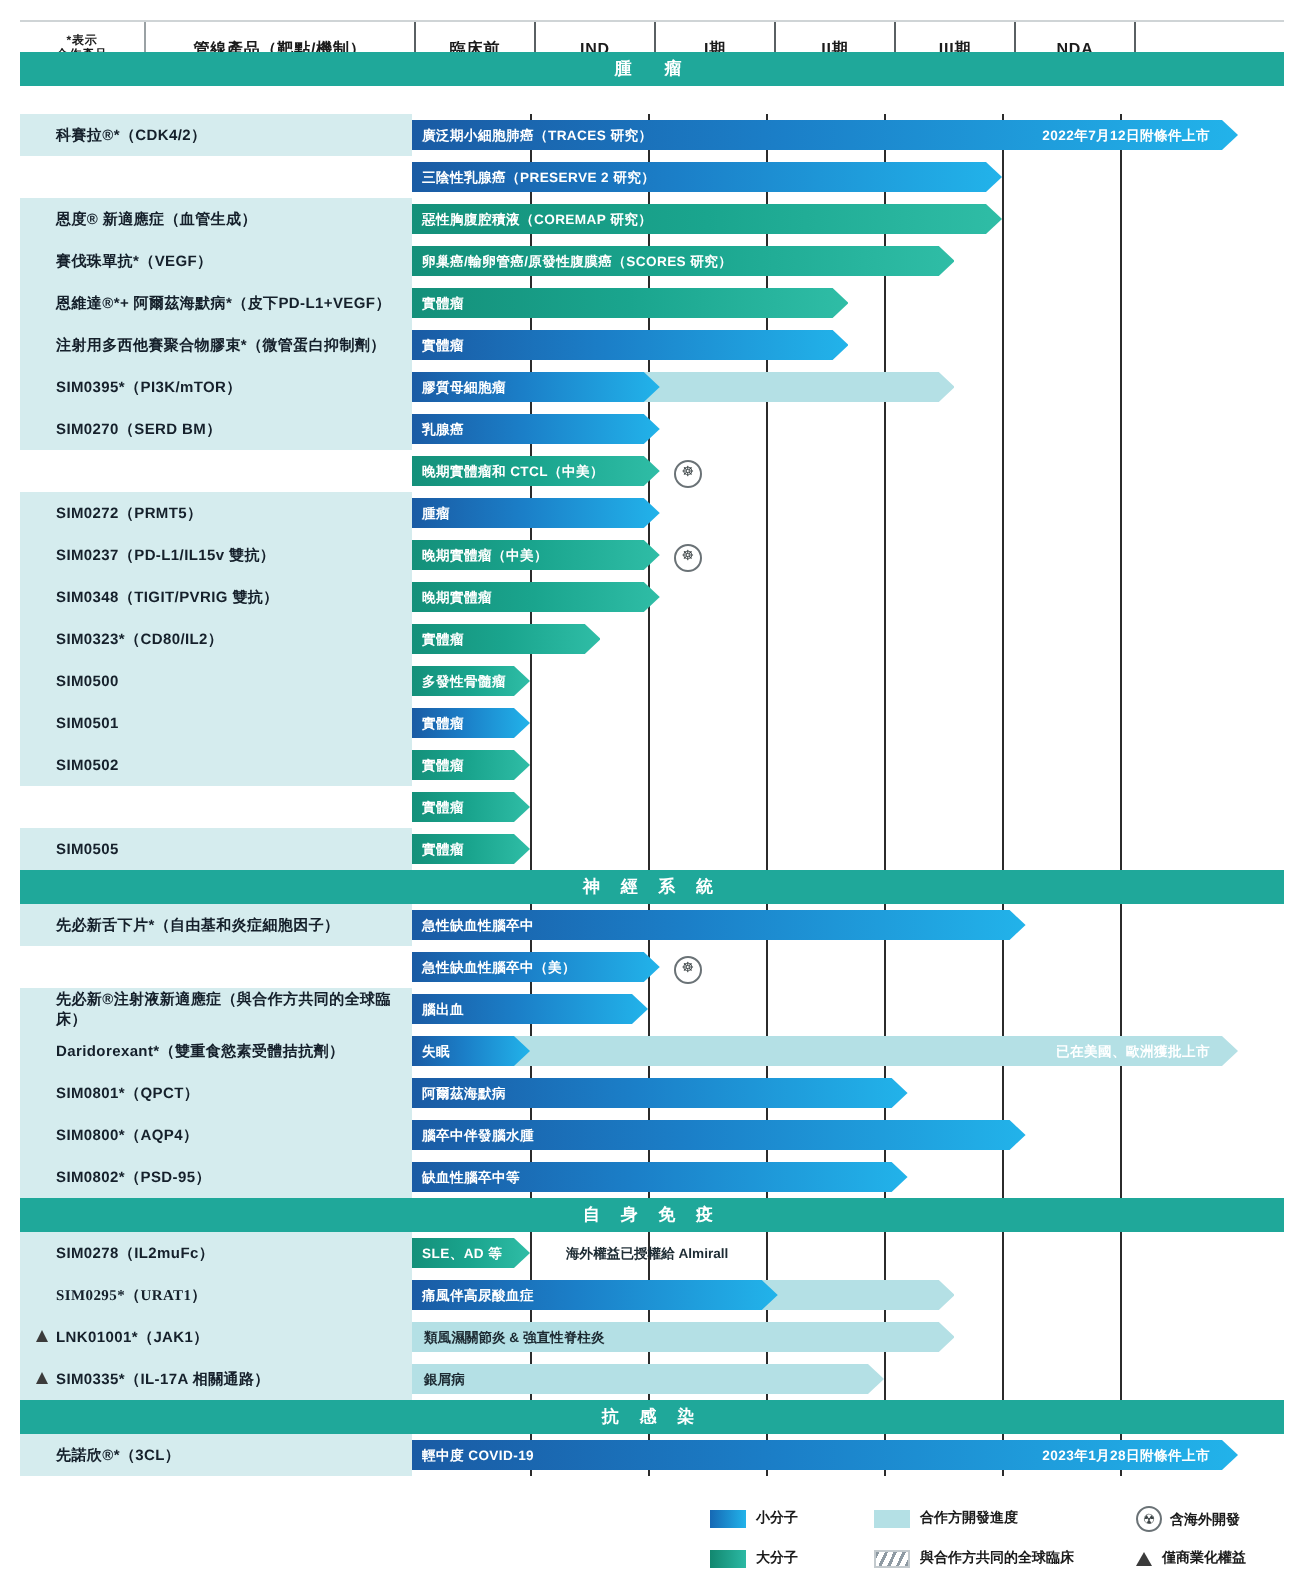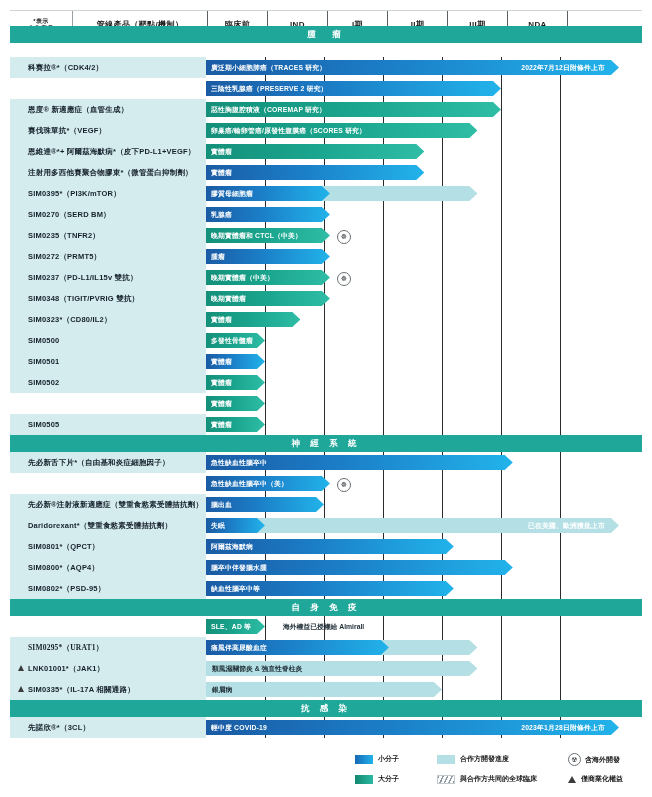--- a/index.html
+++ b/index.html
@@ -254,23 +254,20 @@
           <div class="gline" style="left: 177px;"></div>
           <div class="gline" style="left: 236px;"></div>
           <div class="gline" style="left: 295px;"></div>
           <div class="gline" style="left: 354px;"></div>
           <div class="bar" style="left: 0px; width: 123.9px; background: linear-gradient(90deg, rgb(26, 91, 164) 0%, rgb(27, 127, 200) 45%, rgb(34, 179, 234) 100%);">
             <span>乳腺癌</span>
           </div>
         </div>
       </div>
       <div class="row" style="top: 225px;">
-        <div class="namecell">
-          <span>SIM0235（TNFR2）</span>
-        </div>
         <div class="track">
           <div class="gline" style="left: 59px;"></div>
           <div class="gline" style="left: 118px;"></div>
           <div class="gline" style="left: 177px;"></div>
           <div class="gline" style="left: 236px;"></div>
           <div class="gline" style="left: 295px;"></div>
           <div class="gline" style="left: 354px;"></div>
           <div class="bar" style="left: 0px; width: 123.9px; background: linear-gradient(90deg, rgb(20, 144, 122) 0%, rgb(26, 165, 142) 50%, rgb(47, 189, 166) 100%);">
             <span>晚期實體瘤和 CTCL（中美）</span>
           </div>
@@ -450,21 +447,21 @@
           <div class="gline" style="left: 295px;"></div>
           <div class="gline" style="left: 354px;"></div>
           <div class="bar" style="left: 0px; width: 123.9px; background: linear-gradient(90deg, rgb(26, 91, 164) 0%, rgb(27, 127, 200) 45%, rgb(34, 179, 234) 100%);">
             <span>急性缺血性腦卒中（美）</span>
           </div>
           <div class="osicon" style="left: 130.9px;">☸</div>
         </div>
       </div>
       <div class="row" style="top: 494px;">
         <div class="namecell">
-          <span>先必新®注射液新適應症（雙重食慾素受體拮抗劑）</span>
+          <span>先必新®注射液新適應症（與合作方共同的全球臨床）</span>
         </div>
         <div class="track">
           <div class="gline" style="left: 59px;"></div>
           <div class="gline" style="left: 118px;"></div>
           <div class="gline" style="left: 177px;"></div>
           <div class="gline" style="left: 236px;"></div>
           <div class="gline" style="left: 295px;"></div>
           <div class="gline" style="left: 354px;"></div>
           <div class="bar" style="left: 0px; width: 118px; background: linear-gradient(90deg, rgb(26, 91, 164) 0%, rgb(27, 127, 200) 45%, rgb(34, 179, 234) 100%);">
             <span>腦出血</span>
@@ -535,20 +532,23 @@
           <div class="gline" style="left: 354px;"></div>
           <div class="bar" style="left: 0px; width: 247.8px; background: linear-gradient(90deg, rgb(26, 91, 164) 0%, rgb(27, 127, 200) 45%, rgb(34, 179, 234) 100%);">
             <span>缺血性腦卒中等</span>
           </div>
         </div>
       </div>
       <div class="band" style="top: 599px;">
         <span>自 身 免 疫</span>
       </div>
       <div class="row" style="top: 616px;">
+        <div class="namecell">
+          <span>SIM0278（IL2muFc）</span>
+        </div>
         <div class="track">
           <div class="gline" style="left: 59px;"></div>
           <div class="gline" style="left: 118px;"></div>
           <div class="gline" style="left: 177px;"></div>
           <div class="gline" style="left: 236px;"></div>
           <div class="gline" style="left: 295px;"></div>
           <div class="gline" style="left: 354px;"></div>
           <div class="bar" style="left: 0px; width: 59px; background: linear-gradient(90deg, rgb(20, 144, 122) 0%, rgb(26, 165, 142) 50%, rgb(47, 189, 166) 100%);">
             <span>SLE、AD 等</span>
           </div>

